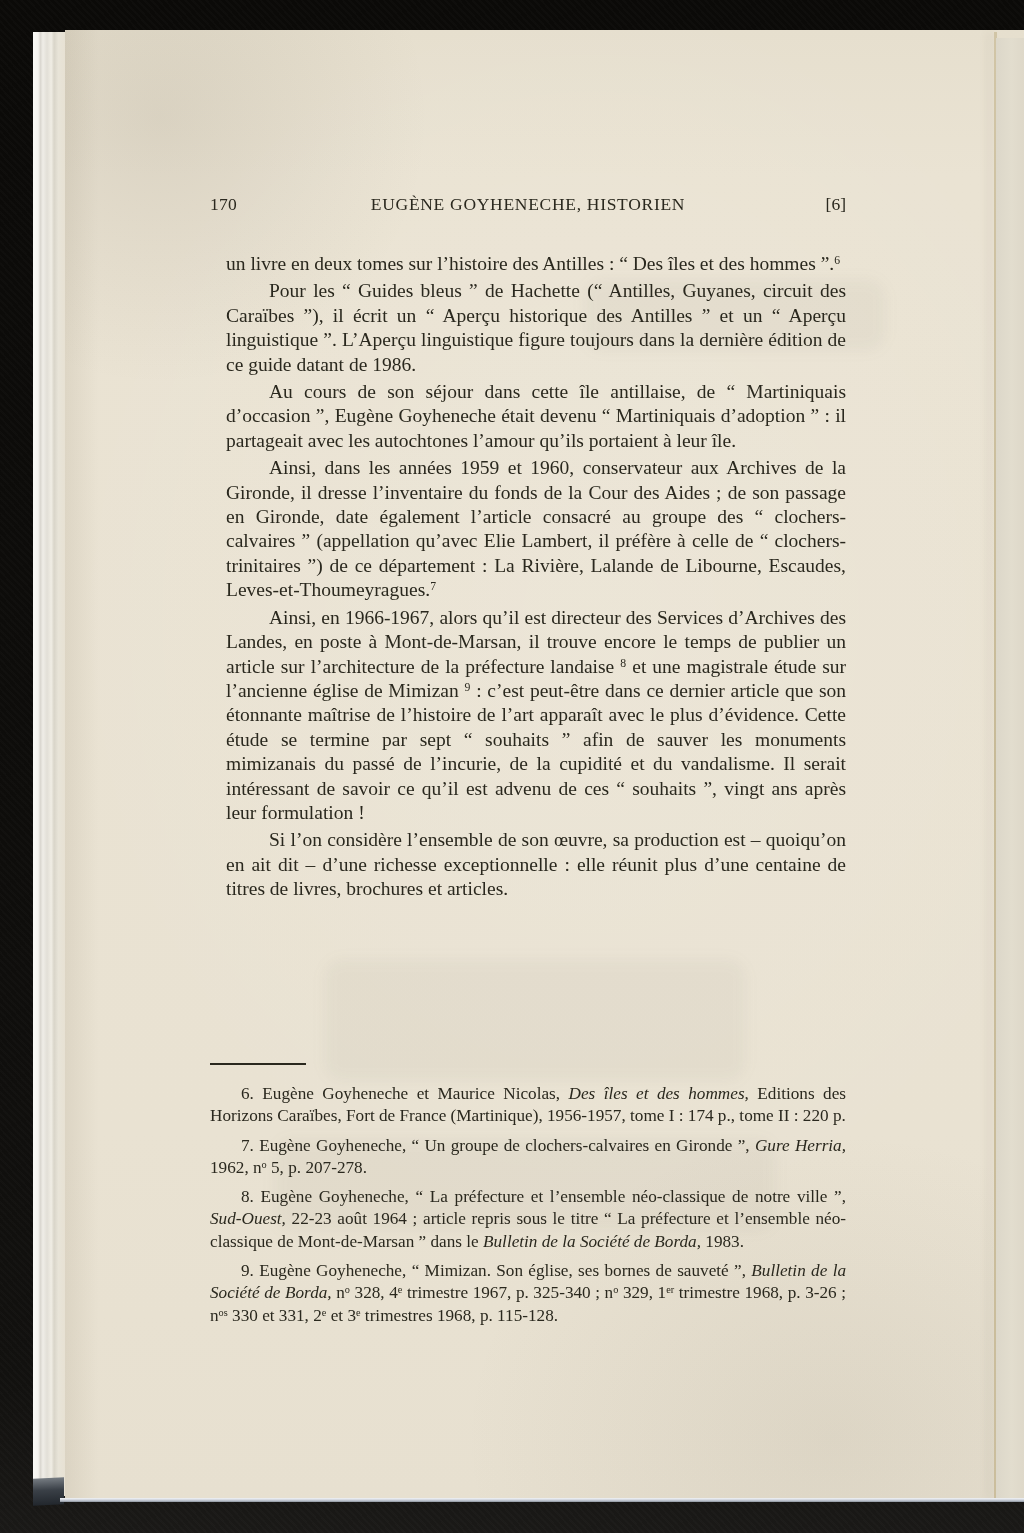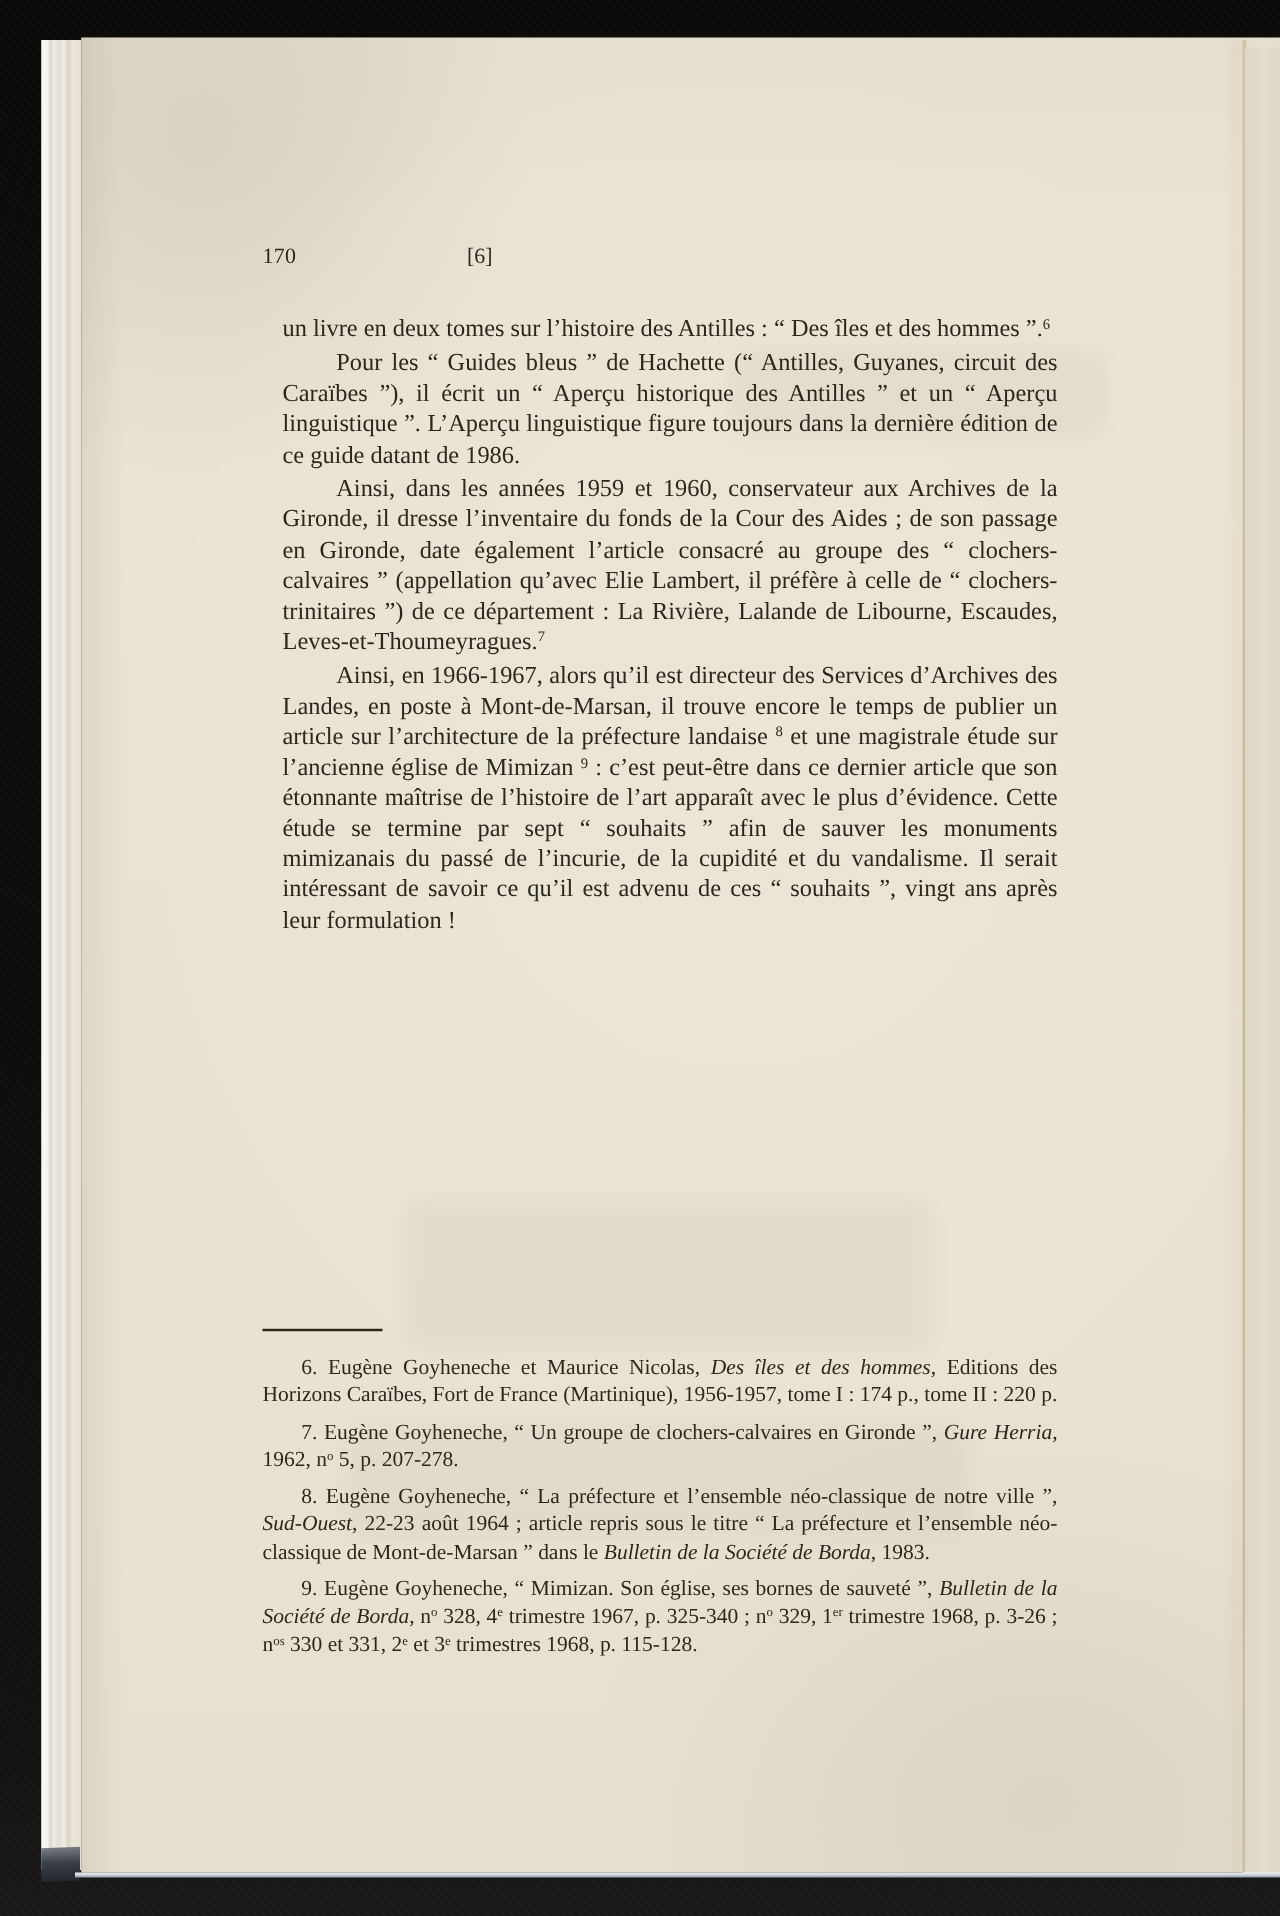--- a/index.html
+++ b/index.html
@@ -87,28 +87,31 @@
       <div class="bleed b2"></div>
       <div class="bleed b3"></div>
     </div>
     <div class="crease"></div>
     <div class="right-strip"></div>
     <div class="bottom-edge"></div>
 
     <div class="content">
       <div class="header-row">
         <span class="pagenum">170</span>
+        <span class="running">EUGÈNE GOYHENECHE, HISTORIEN</span>
         <span class="bracket">[6]</span>
       </div>
 
       <div class="body-text">
           <p class="noindent"><span>un livre en deux tomes sur l’histoire des Antilles : “ Des îles et des hommes ”.</span><sup>6</sup></p>
           <p><span>Pour les “ Guides bleus ” de Hachette (“ Antilles, Guyanes, circuit des Caraïbes ”), il écrit un “ Aperçu historique des Antilles ” et un “ Aperçu linguistique ”. L’Aperçu linguistique figure toujours dans la dernière édition de ce guide datant de 1986.</span></p>
+          <p><span>Au cours de son séjour dans cette île antillaise, de “ Martiniquais d’occasion ”, Eugène Goyheneche était devenu “ Martiniquais d’adoption ” : il partageait avec les autochtones l’amour qu’ils portaient à leur île.</span></p>
           <p><span>Ainsi, dans les années 1959 et 1960, conservateur aux Archives de la Gironde, il dresse l’inventaire du fonds de la Cour des Aides ; de son passage en Gironde, date également l’article consacré au groupe des “ clochers-calvaires ” (appellation qu’avec Elie Lambert, il préfère à celle de “ clochers-trinitaires ”) de ce département : La Rivière, Lalande de Libourne, Escaudes, Leves-et-Thoumeyragues.</span><sup>7</sup></p>
           <p><span>Ainsi, en 1966-1967, alors qu’il est directeur des Services d’Archives des Landes, en poste à Mont-de-Marsan, il trouve encore le temps de publier un article sur l’architecture de la préfecture landaise </span><sup>8</sup><span> et une magistrale étude sur l’ancienne église de Mimizan </span><sup>9</sup><span> : c’est peut-être dans ce dernier article que son étonnante maîtrise de l’histoire de l’art apparaît avec le plus d’évidence. Cette étude se termine par sept “ souhaits ” afin de sauver les monuments mimizanais du passé de l’incurie, de la cupidité et du vandalisme. Il serait intéressant de savoir ce qu’il est advenu de ces “ souhaits ”, vingt ans après leur formulation !</span></p>
+          <p><span>Si l’on considère l’ensemble de son œuvre, sa production est – quoiqu’on en ait dit – d’une richesse exceptionnelle : elle réunit plus d’une centaine de titres de livres, brochures et articles.</span></p>
         </div>
 
       <div class="footnotes">
         <div class="fn-rule"></div>
         <div>
             <p><span>6. Eugène Goyheneche et Maurice Nicolas, </span><span class="it">Des îles et des hommes,</span><span> Editions des Horizons Caraïbes, Fort de France (Martinique), 1956-1957, tome I : 174 p., tome II : 220 p.</span></p>
             <p><span>7. Eugène Goyheneche, “ Un groupe de clochers-calvaires en Gironde ”, </span><span class="it">Gure Herria,</span><span> 1962, n</span><sup>o</sup><span> 5, p. 207-278.</span></p>
             <p><span>8. Eugène Goyheneche, “ La préfecture et l’ensemble néo-classique de notre ville ”, </span><span class="it">Sud-Ouest,</span><span> 22-23 août 1964 ; article repris sous le titre “ La préfecture et l’ensemble néo-classique de Mont-de-Marsan ” dans le </span><span class="it">Bulletin de la Société de Borda,</span><span> 1983.</span></p>
             <p><span>9. Eugène Goyheneche, “ Mimizan. Son église, ses bornes de sauveté ”, </span><span class="it">Bulletin de la Société de Borda,</span><span> n</span><sup>o</sup><span> 328, 4</span><sup>e</sup><span> trimestre 1967, p. 325-340 ; n</span><sup>o</sup><span> 329, 1</span><sup>er</sup><span> trimestre 1968, p. 3-26 ; n</span><sup>os</sup><span> 330 et 331, 2</span><sup>e</sup><span> et 3</span><sup>e</sup><span> trimestres 1968, p. 115-128.</span></p>
           </div>

